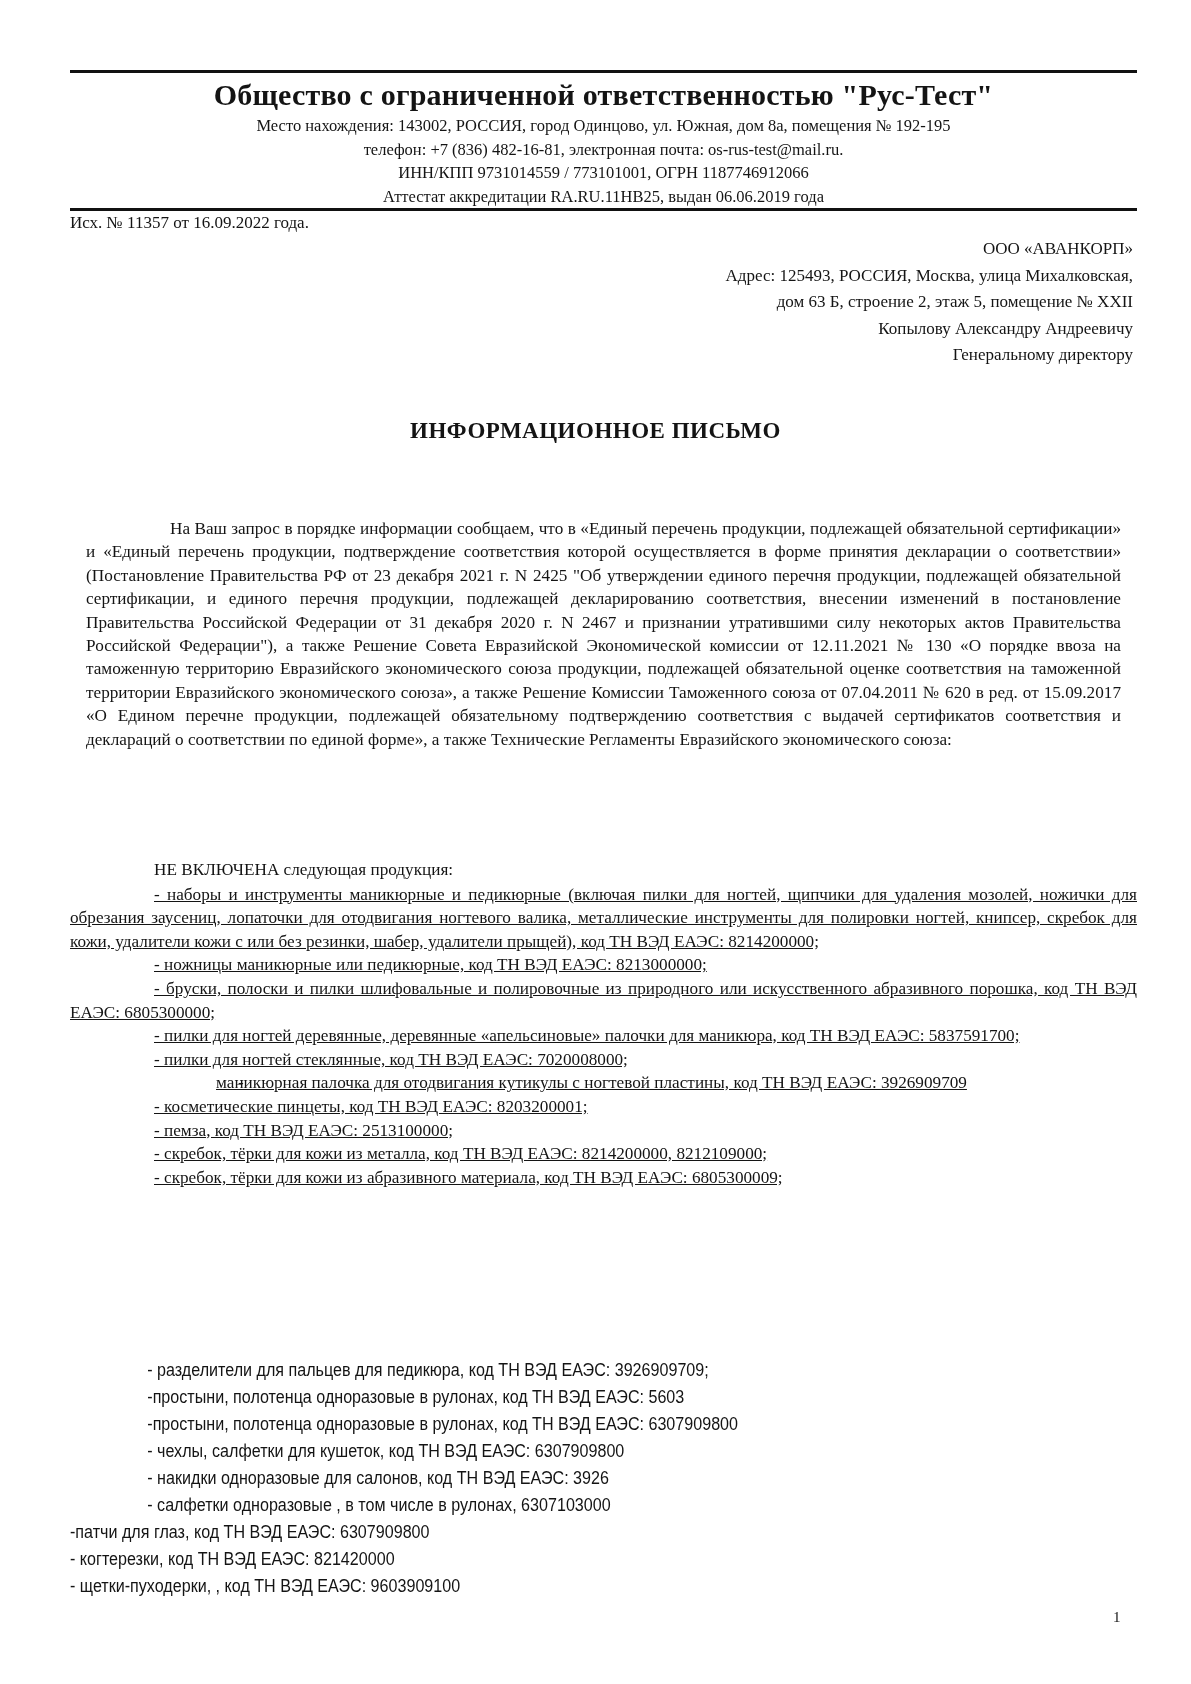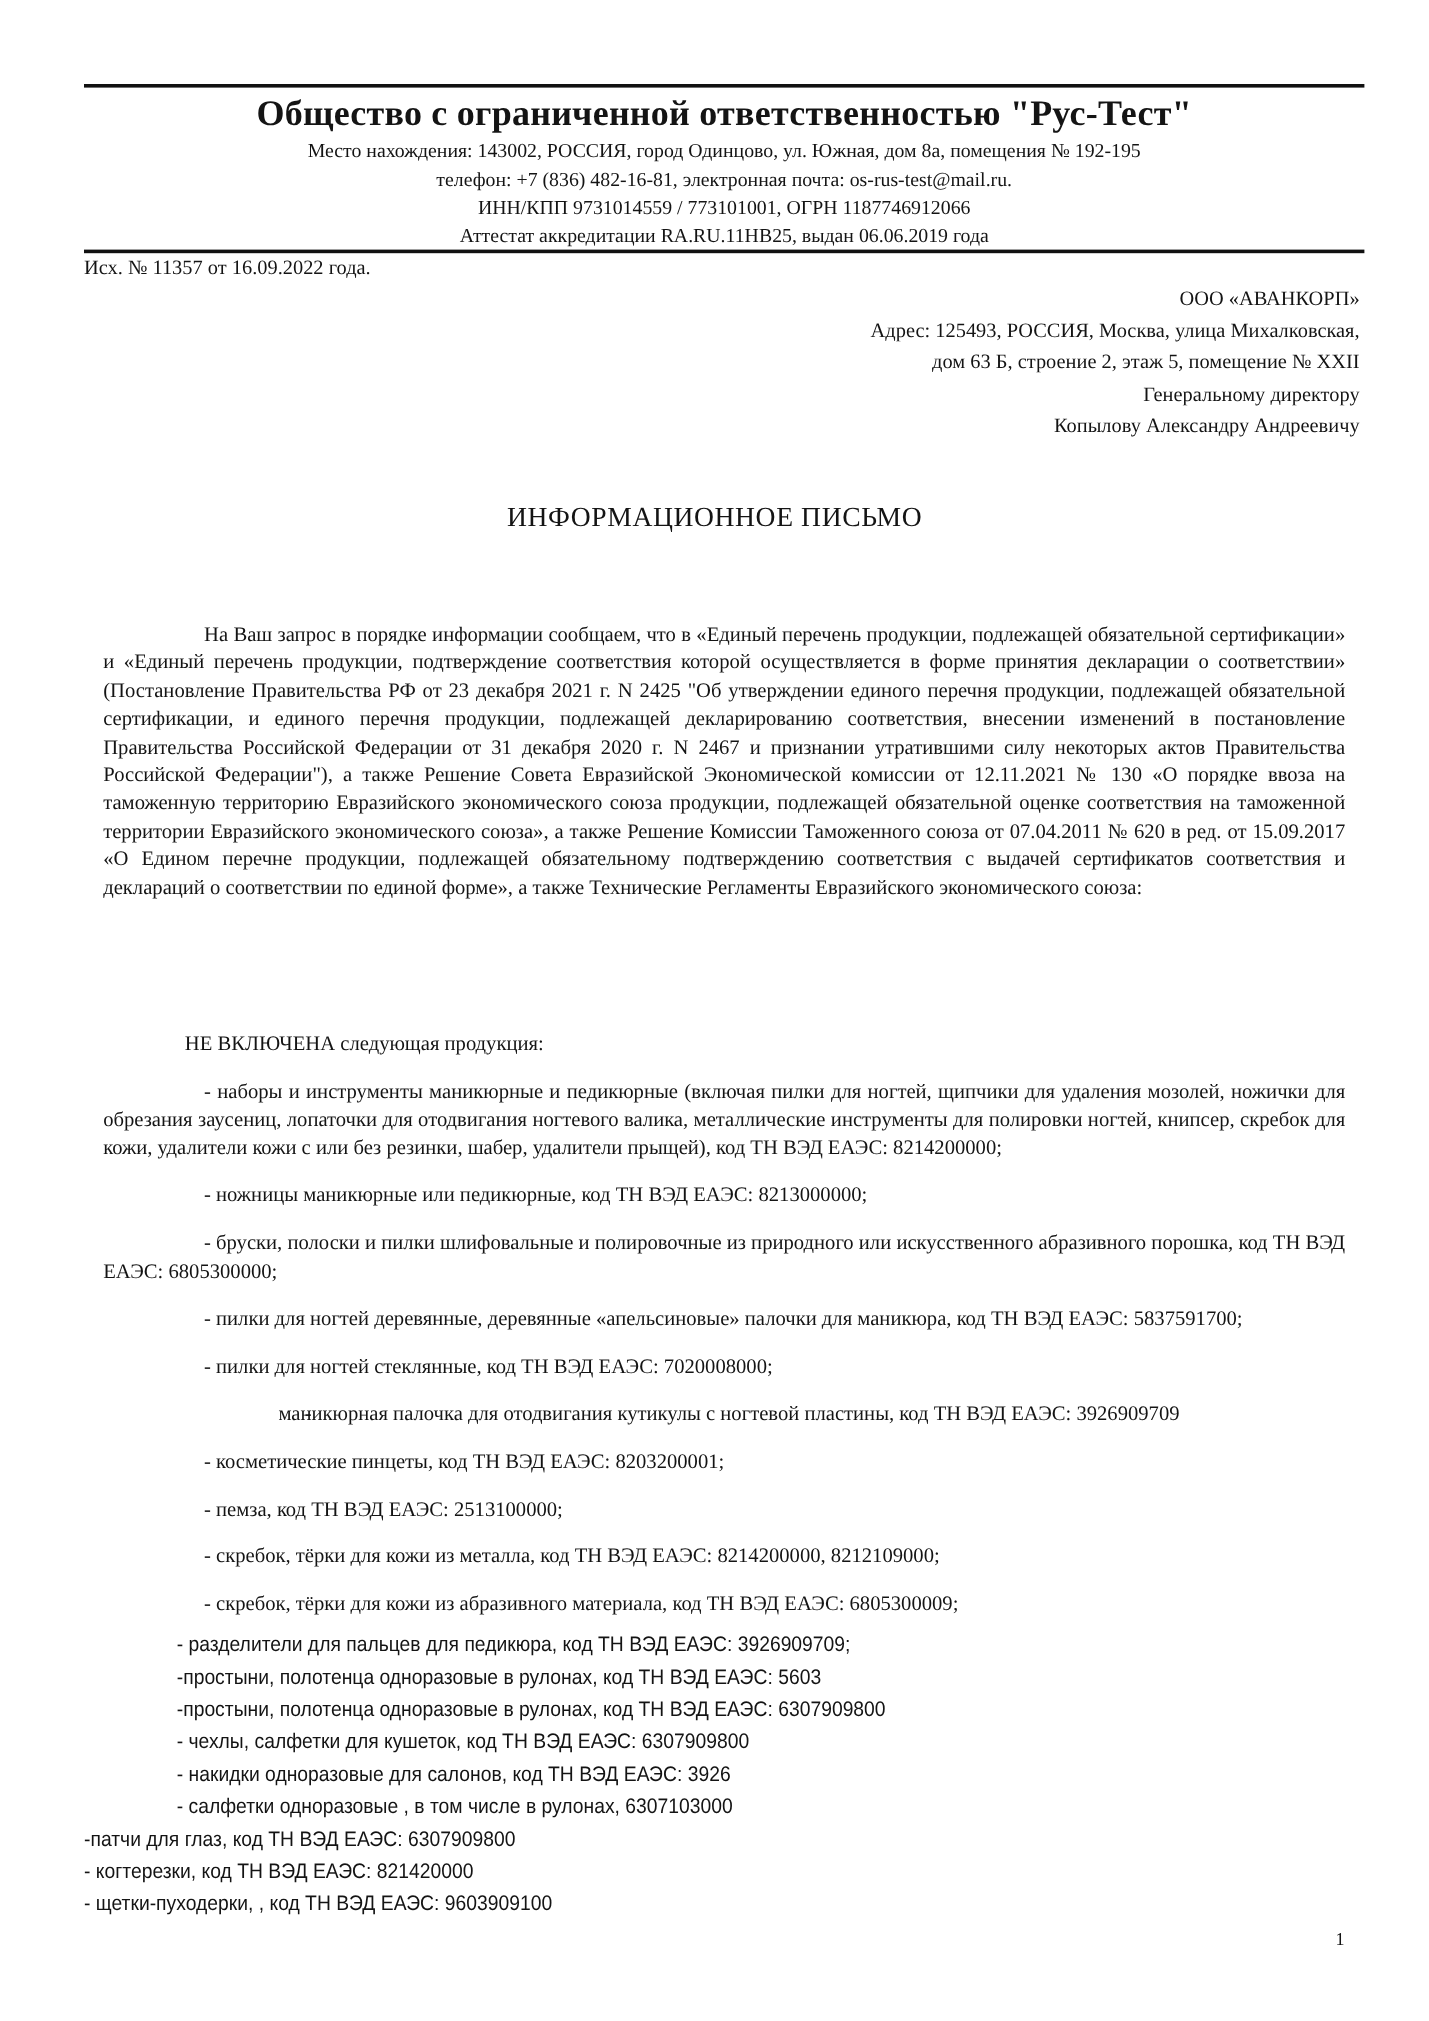--- a/index.html
+++ b/index.html
@@ -66,21 +66,21 @@
       line-height: 26.5px;
     }
 
     .doc-title {
       position: absolute;
       left: 0;
       width: 1191px;
       top: 418px;
       text-align: center;
       font-size: 23px;
-      font-weight: normal;
+      font-weight: bold;
       letter-spacing: 0.5px;
     }
 
     .body-text {
       position: absolute;
       left: 70px;
       width: 1067px;
       top: 501px;
       font-size: 17.2px;
       line-height: 23.4px;
@@ -98,22 +98,23 @@
       top: 858px;
       font-size: 17.2px;
       line-height: 23.6px;
       text-align: justify;
     }
     .list-block .intro {
       text-indent: 84px;
       margin: 0 0 1px 0;
     }
     .list-block .item {
-      margin: 16px;
+      margin: 0;
       text-indent: 84px;
+      text-decoration: underline;
     }
     .list-block .item.gap-dash span.dash {
       display: inline-block;
       width: 62px;
     }
 
     .tail-block {
       position: absolute;
       left: 70px;
       top: 1357px;
@@ -154,22 +155,22 @@
   </div>
 
   <div class="rule bottom"></div>
 
   <div class="outgoing">Исх. № 11357 от 16.09.2022 года.</div>
 
   <div class="recipient">
     <div>ООО «АВАНКОРП»</div>
     <div>Адрес: 125493, РОССИЯ, Москва, улица Михалковская,</div>
     <div>дом 63 Б, строение 2, этаж 5, помещение № XXII</div>
+    <div>Копылову Александру Андреевичу</div>
     <div>Генеральному директору</div>
-    <div>Копылову Александру Андреевичу</div>
   </div>
 
   <div class="doc-title">ИНФОРМАЦИОННОЕ ПИСЬМО</div>
 
   <div class="body-text">
     <p>На Ваш запрос в порядке информации сообщаем, что в «Единый перечень продукции, подлежащей обязательной сертификации» и «Единый перечень продукции, подтверждение соответствия которой осуществляется в форме принятия декларации о соответствии» (Постановление Правительства РФ от 23 декабря 2021 г. N 2425 "Об утверждении единого перечня продукции, подлежащей обязательной сертификации, и единого перечня продукции, подлежащей декларированию соответствия, внесении изменений в постановление Правительства Российской Федерации от 31 декабря 2020 г. N 2467 и признании утратившими силу некоторых актов Правительства Российской Федерации"), а также Решение Совета Евразийской Экономической комиссии от 12.11.2021 № 130 «О порядке ввоза на таможенную территорию Евразийского экономического союза продукции, подлежащей обязательной оценке соответствия на таможенной территории Евразийского экономического союза», а также Решение Комиссии Таможенного союза от 07.04.2011 № 620 в ред. от 15.09.2017 «О Едином перечне продукции, подлежащей обязательному подтверждению соответствия с выдачей сертификатов соответствия и деклараций о соответствии по единой форме», а также Технические Регламенты Евразийского экономического союза:</p>
   </div>
 
   <div class="list-block">
     <p class="intro">НЕ ВКЛЮЧЕНА следующая продукция:</p>

